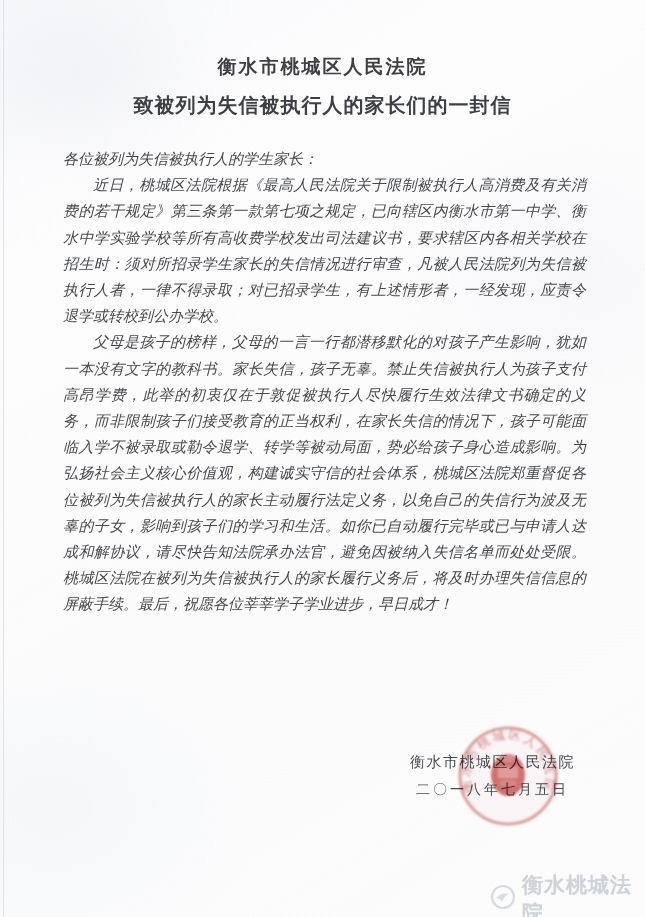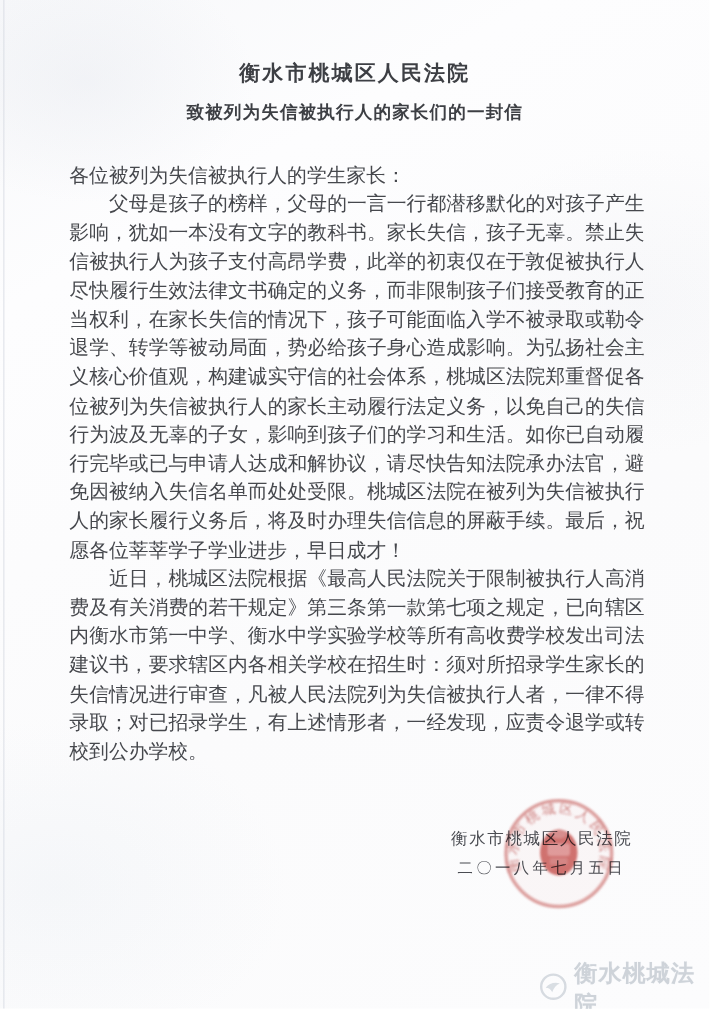--- a/index.html
+++ b/index.html
@@ -26,25 +26,26 @@
       radial-gradient(300px 220px at 8% 88%, rgba(222,230,238,.22), transparent 70%);
     pointer-events:none;
   }
   .title{
     position:absolute;left:0;width:100%;
     text-align:center;
     font-family:"Liberation Sans", sans-serif;
     font-weight:bold;color:#3d3f44;
   }
   .title-1{top:54px;font-size:19px;letter-spacing:2px;}
-  .title-2{top:92px;font-size:16px;letter-spacing:1px;}
+  .title-2{top:92px;font-size:20px;letter-spacing:1px;}
   .letter-body{
     position:absolute;left:63px;top:146px;width:523px;
-    font-size:18px;line-height:26.2px;color:#46484d;
+    font-size:15px;line-height:26.2px;color:#46484d;
     text-align:justify;
+    font-style:italic;
   }
   .letter-body p{margin:0;text-indent:2em;}
   .letter-body p.salutation{text-indent:0;}
   .signature-block{
     position:absolute;right:70px;top:753px;
     text-align:right;color:#4a4c52;
   }
   .signature-name{font-size:15px;letter-spacing:1.5px;}
   .signature-date{font-size:14px;letter-spacing:3px;margin-top:9px;padding-right:6px;}
   .seal{
@@ -71,22 +72,22 @@
 
 <div class="page">
   <div class="scan-edge"></div>
   <div class="scan-mottle"></div>
 
   <div class="title title-1">衡水市桃城区人民法院</div>
   <div class="title title-2">致被列为失信被执行人的家长们的一封信</div>
 
   <div class="letter-body">
     <p class="salutation">各位被列为失信被执行人的学生家长：</p>
+    <p>近日，桃城区法院根据《最高人民法院关于限制被执行人高消费及有关消费的若干规定》第三条第一款第七项之规定，已向辖区内衡水市第一中学、衡水中学实验学校等所有高收费学校发出司法建议书，要求辖区内各相关学校在招生时：须对所招录学生家长的失信情况进行审查，凡被人民法院列为失信被执行人者，一律不得录取；对已招录学生，有上述情形者，一经发现，应责令退学或转校到公办学校。</p>
     <p>父母是孩子的榜样，父母的一言一行都潜移默化的对孩子产生影响，犹如一本没有文字的教科书。家长失信，孩子无辜。禁止失信被执行人为孩子支付高昂学费，此举的初衷仅在于敦促被执行人尽快履行生效法律文书确定的义务，而非限制孩子们接受教育的正当权利，在家长失信的情况下，孩子可能面临入学不被录取或勒令退学、转学等被动局面，势必给孩子身心造成影响。为弘扬社会主义核心价值观，构建诚实守信的社会体系，桃城区法院郑重督促各位被列为失信被执行人的家长主动履行法定义务，以免自己的失信行为波及无辜的子女，影响到孩子们的学习和生活。如你已自动履行完毕或已与申请人达成和解协议，请尽快告知法院承办法官，避免因被纳入失信名单而处处受限。桃城区法院在被列为失信被执行人的家长履行义务后，将及时办理失信信息的屏蔽手续。最后，祝愿各位莘莘学子学业进步，早日成才！</p>
-    <p>近日，桃城区法院根据《最高人民法院关于限制被执行人高消费及有关消费的若干规定》第三条第一款第七项之规定，已向辖区内衡水市第一中学、衡水中学实验学校等所有高收费学校发出司法建议书，要求辖区内各相关学校在招生时：须对所招录学生家长的失信情况进行审查，凡被人民法院列为失信被执行人者，一律不得录取；对已招录学生，有上述情形者，一经发现，应责令退学或转校到公办学校。</p>
   </div>
 
   <div class="signature-block">
     <div class="signature-name">衡水市桃城区人民法院</div>
     <div class="signature-date">二〇一八年七月五日</div>
   </div>
 
   <div class="seal">
     <svg width="112" height="112" viewBox="0 0 112 112">
       <defs>

